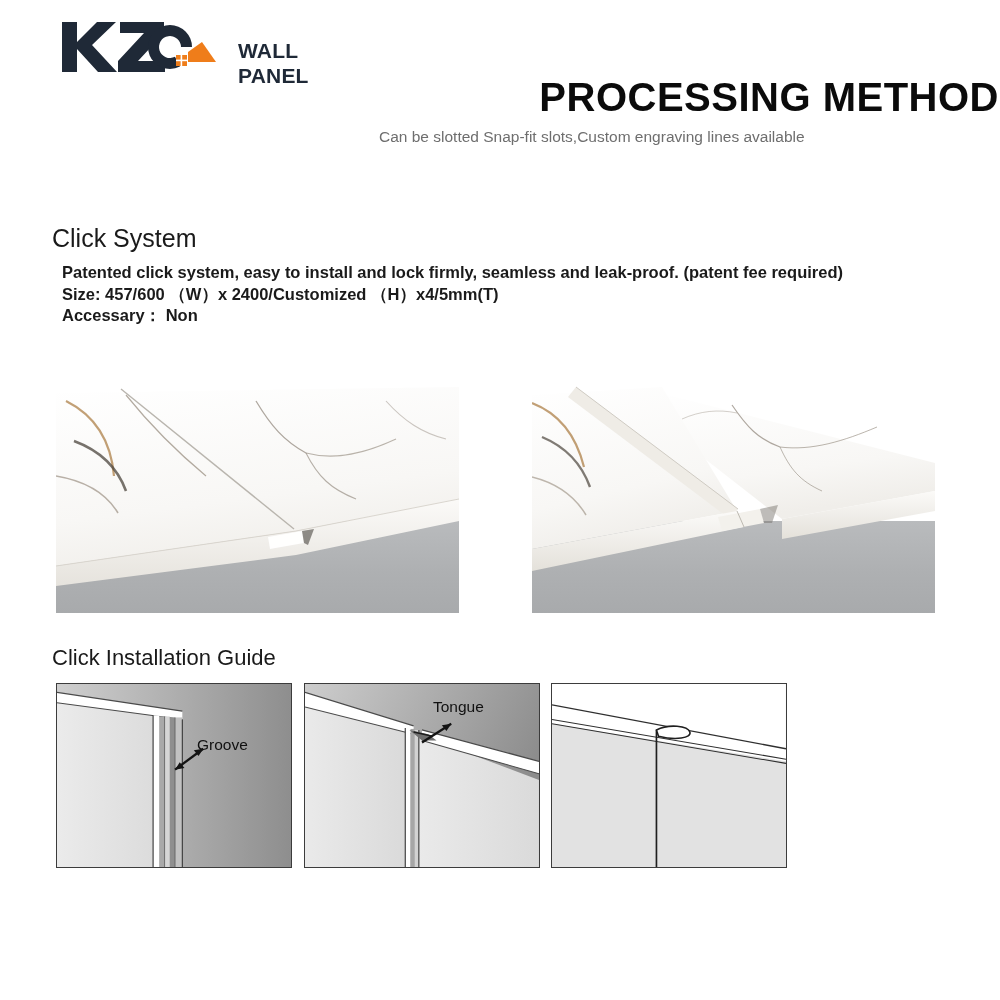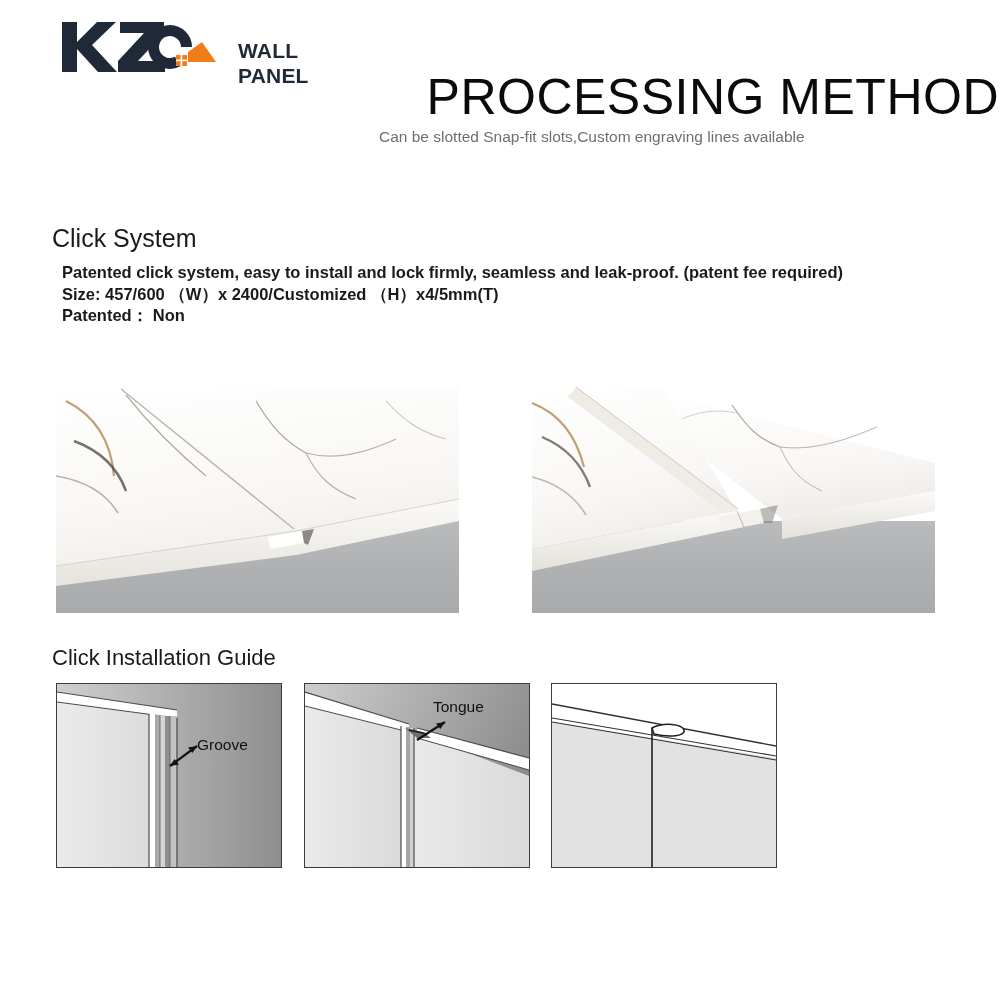--- a/index.html
+++ b/index.html
@@ -17,21 +17,21 @@
 
   .logo{position:absolute;left:34px;top:16px;width:230px;height:70px;}
   .logo-mark{position:absolute;left:0;top:0;width:160px;height:62px;}
   .logo-words{position:absolute;left:180px;top:22px;line-height:25px;}
   .logo-words span{
     display:block;font-size:21px;font-weight:bold;color:#1f2937;letter-spacing:0.2px;
   }
 
   .title-block{position:absolute;right:25px;top:74px;width:620px;text-align:right;}
   .main-title{
-    font-size:50px;line-height:46px;font-weight:400;color:#0b0b0b;
+    font-size:40px;line-height:46px;font-weight:700;color:#0b0b0b;
     letter-spacing:0.5px;white-space:nowrap;text-align:right;
   }
   .sub-title{
     margin-top:8px;font-size:15.5px;color:#6e6e6e;white-space:nowrap;text-align:left;
   }
 
   
   .section-head{
     position:absolute;left:52px;top:224px;
     font-size:25px;color:#1a1a1a;font-weight:400;text-align:right;
@@ -52,21 +52,21 @@
   }
 
   
   .guide-head{
     position:absolute;left:52px;top:645px;
     font-size:22px;color:#1a1a1a;font-weight:400;
   }
   .diagrams{position:absolute;left:56px;top:683px;width:720px;height:185px;}
   .dbox{
     position:absolute;top:0;width:224px;height:183px;
-    border:1.6px solid #3c3c3c;background:#737373;overflow:hidden;
+    border:1.6px solid #3c3c3c;background:#737373;overflow:hidden;padding-left:10px;
   }
   .dbox1{left:0;}
   .dbox2{left:248px;}
   .dbox3{left:495px;}
   .dlabel{
     position:absolute;font-size:15.5px;color:#111111;white-space:nowrap;
   }
 </style>
 </head>
 <body>
@@ -98,21 +98,21 @@
     <div class="main-title">PROCESSING METHOD</div>
     <div class="sub-title">Can be slotted Snap-fit slots,Custom engraving lines available</div>
   </div>
 </div>
 
 <div class="section-head">Click System</div>
 
 <div class="spec-list">
   <div class="spec-line">Patented click system, easy to install and lock firmly, seamless and leak-proof. (patent fee required)</div>
   <div class="spec-line">Size: 457/600 （W）x 2400/Customized （H）x4/5mm(T)</div>
-  <div class="spec-line">Patented： Non</div>
+  <div class="spec-line">Accessary： Non</div>
 </div>
 
 <div class="photos">
 
   <div class="photo photo-left">
     <div class="ph-bg"></div>
     <div class="ph-floor"></div>
 
     <svg viewBox="0 0 403 232" style="position:absolute;inset:0;">
       <defs>

